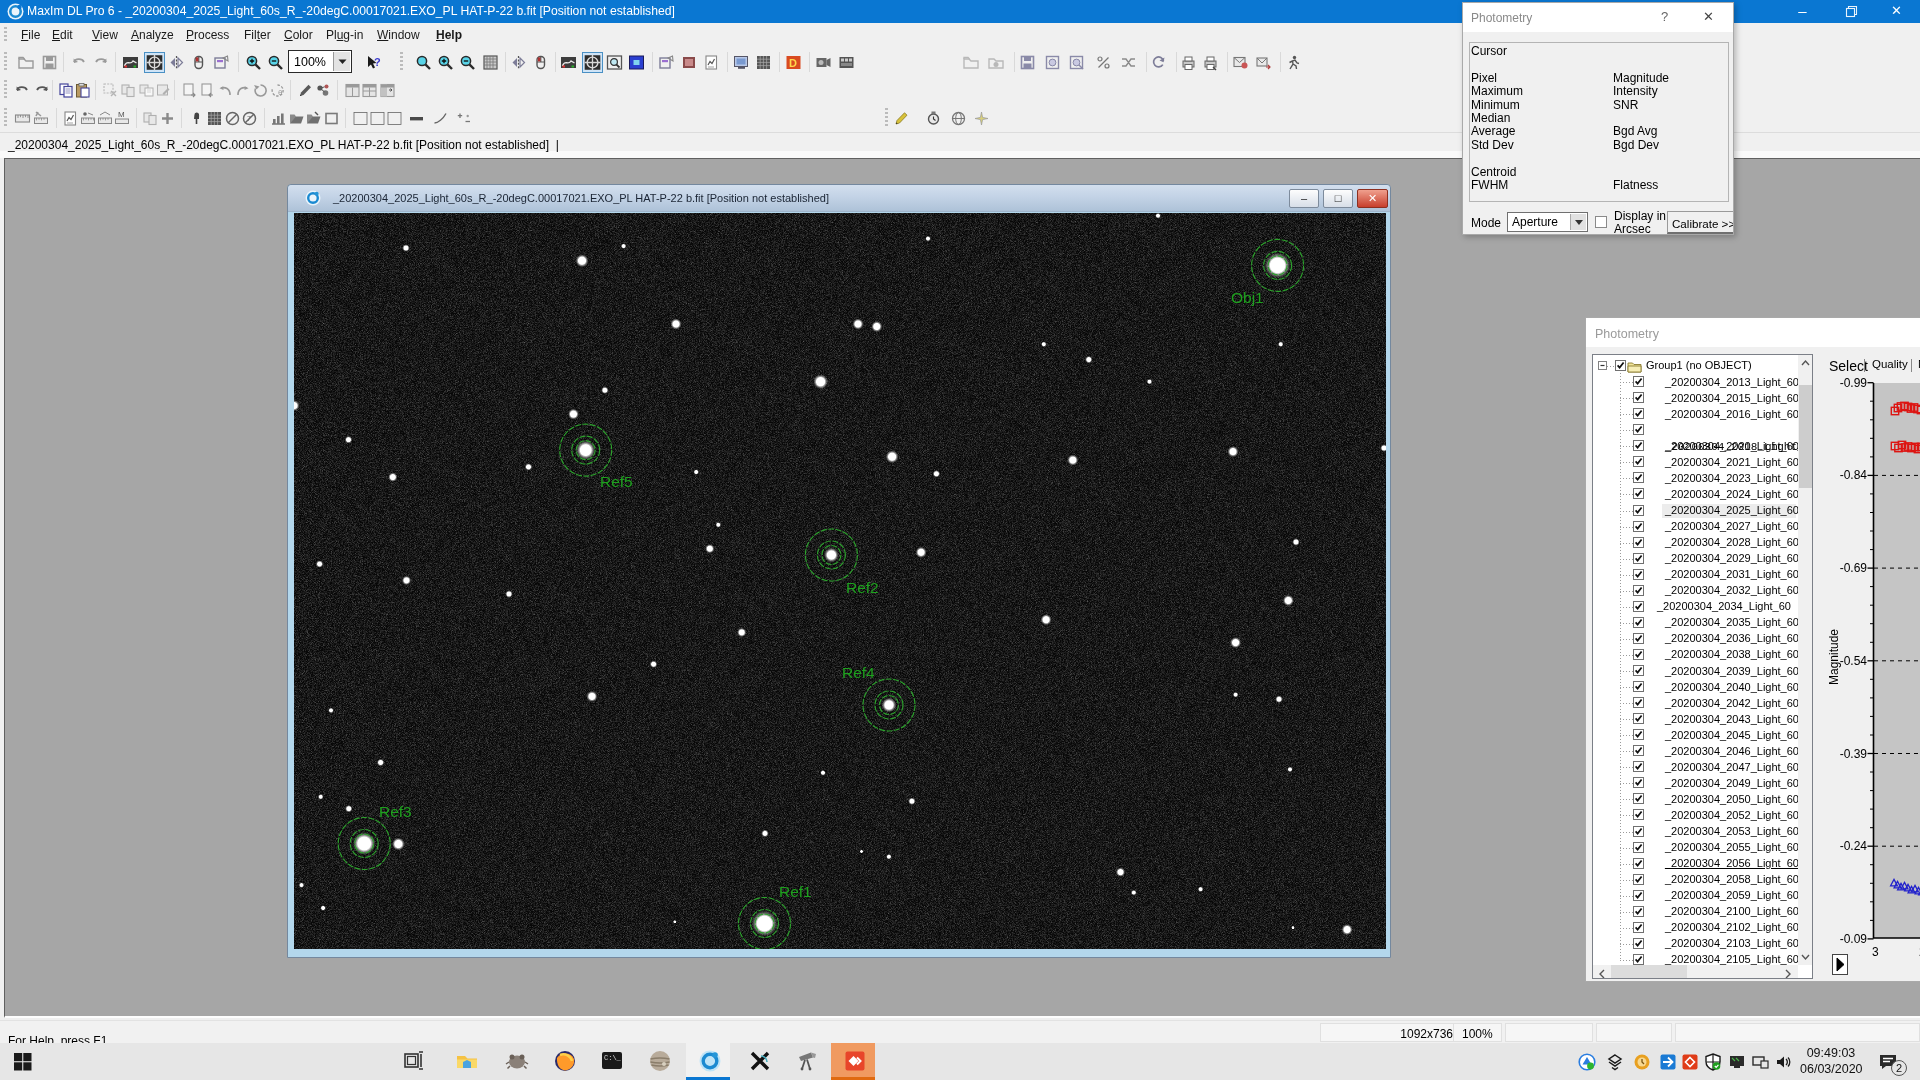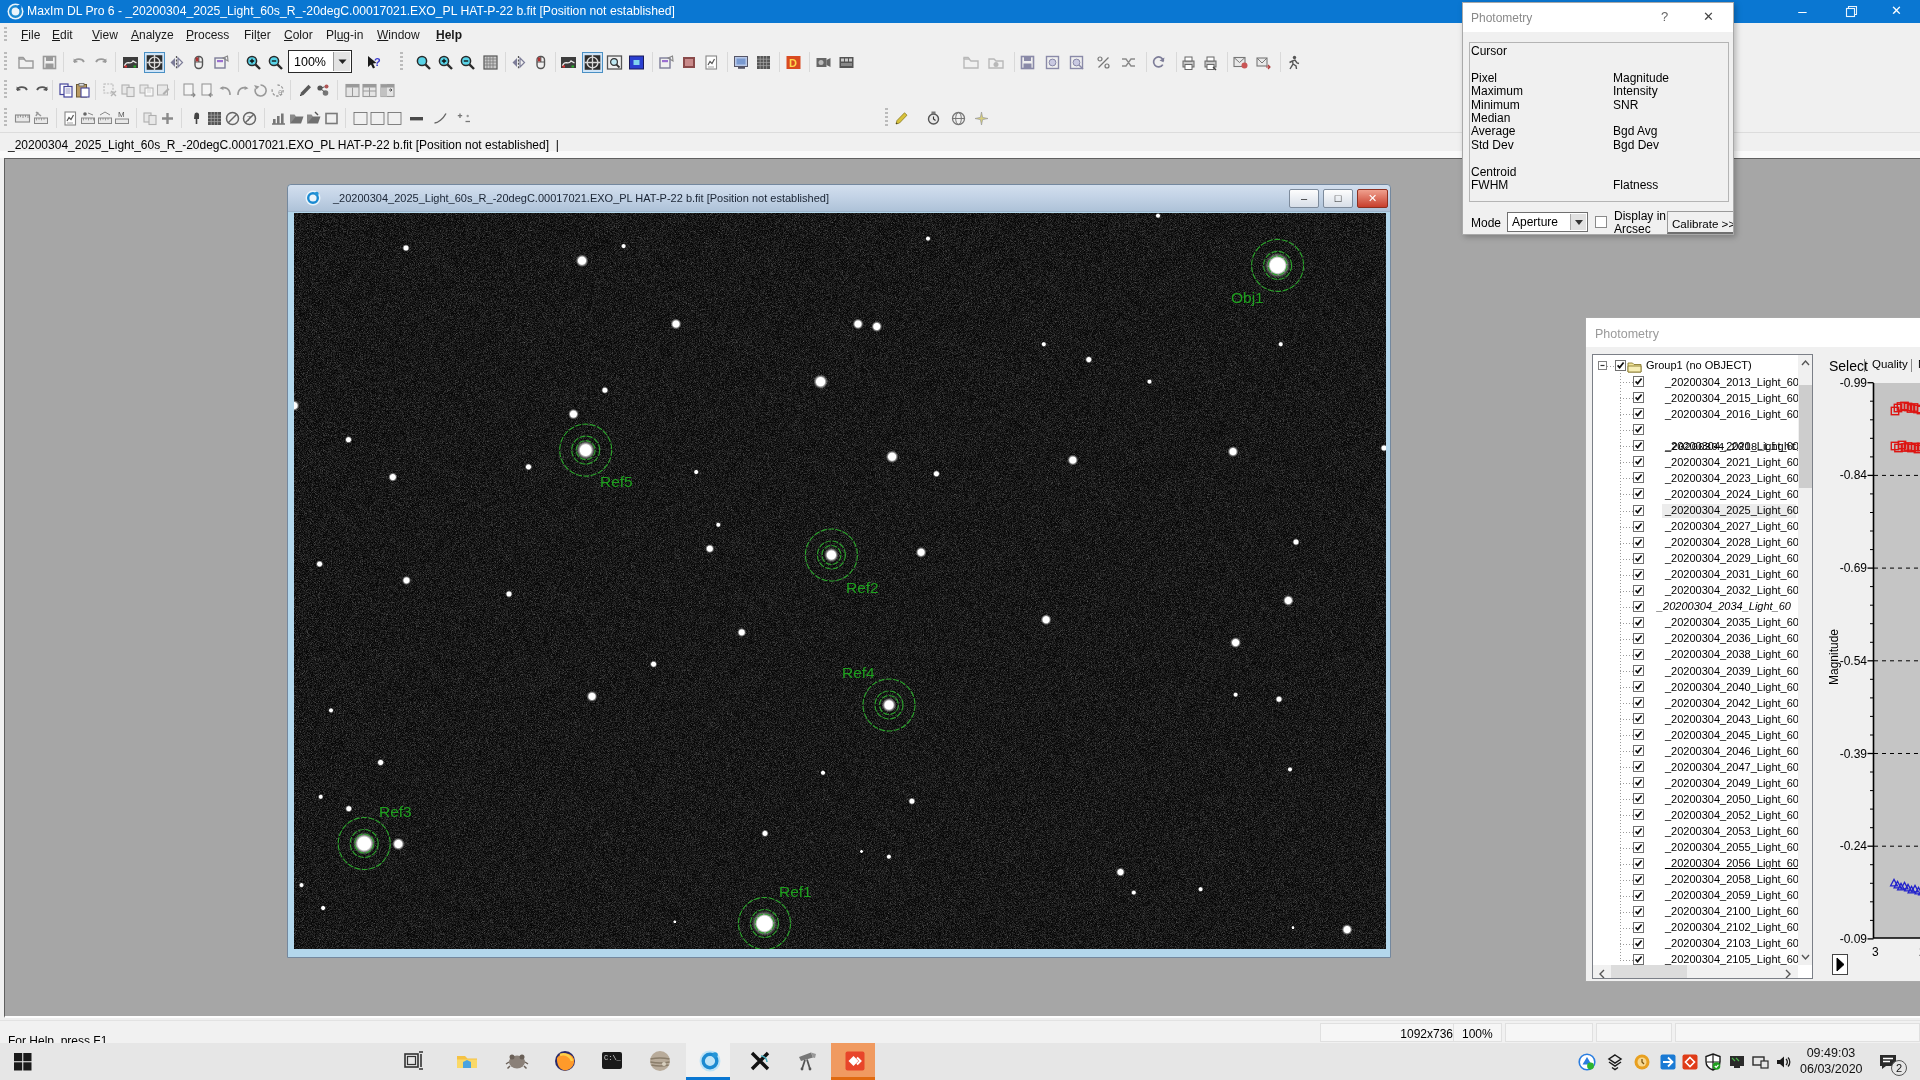--- a/index.html
+++ b/index.html
@@ -939,21 +939,21 @@
           <path d="M1.6 4.4 L3.6 6.6 L7.6 1.4" fill="none" stroke="#111" stroke-width="1.7"></path>
         </svg>
       </div>
       <div class="abs f11" style="left:72px;top:229.25000000000003px;white-space:nowrap;">_20200304_2032_Light_60</div>
       <div class="abs" style="left:27px;top:251.80000000000004px;width:13px;height:1px;background:repeating-linear-gradient(90deg,#9a9a9a 0 1px,#fff 1px 3px);"></div>
       <div class="abs" style="left:40px;top:245.80000000000004px;width:11px;height:11px;background:#fff;border:1px solid #707070;box-sizing:content-box;width:9px;height:9px;">
         <svg width="9" height="9" viewBox="0 0 9 9" style="display:block">
           <path d="M1.6 4.4 L3.6 6.6 L7.6 1.4" fill="none" stroke="#111" stroke-width="1.7"></path>
         </svg>
       </div>
-      <div class="abs f11" style="left:64px;top:245.30000000000004px;white-space:nowrap;font-style:italic;">_20200304_2034_Light_60</div>
+      <div class="abs f11" style="left:64px;top:245.30000000000004px;white-space:nowrap;">_20200304_2034_Light_60</div>
       <div class="abs" style="left:27px;top:267.85px;width:13px;height:1px;background:repeating-linear-gradient(90deg,#9a9a9a 0 1px,#fff 1px 3px);"></div>
       <div class="abs" style="left:40px;top:261.85px;width:11px;height:11px;background:#fff;border:1px solid #707070;box-sizing:content-box;width:9px;height:9px;">
         <svg width="9" height="9" viewBox="0 0 9 9" style="display:block">
           <path d="M1.6 4.4 L3.6 6.6 L7.6 1.4" fill="none" stroke="#111" stroke-width="1.7"></path>
         </svg>
       </div>
       <div class="abs f11" style="left:72px;top:261.35px;white-space:nowrap;">_20200304_2035_Light_60</div>
       <div class="abs" style="left:27px;top:283.90000000000003px;width:13px;height:1px;background:repeating-linear-gradient(90deg,#9a9a9a 0 1px,#fff 1px 3px);"></div>
       <div class="abs" style="left:40px;top:277.90000000000003px;width:11px;height:11px;background:#fff;border:1px solid #707070;box-sizing:content-box;width:9px;height:9px;">
         <svg width="9" height="9" viewBox="0 0 9 9" style="display:block">

